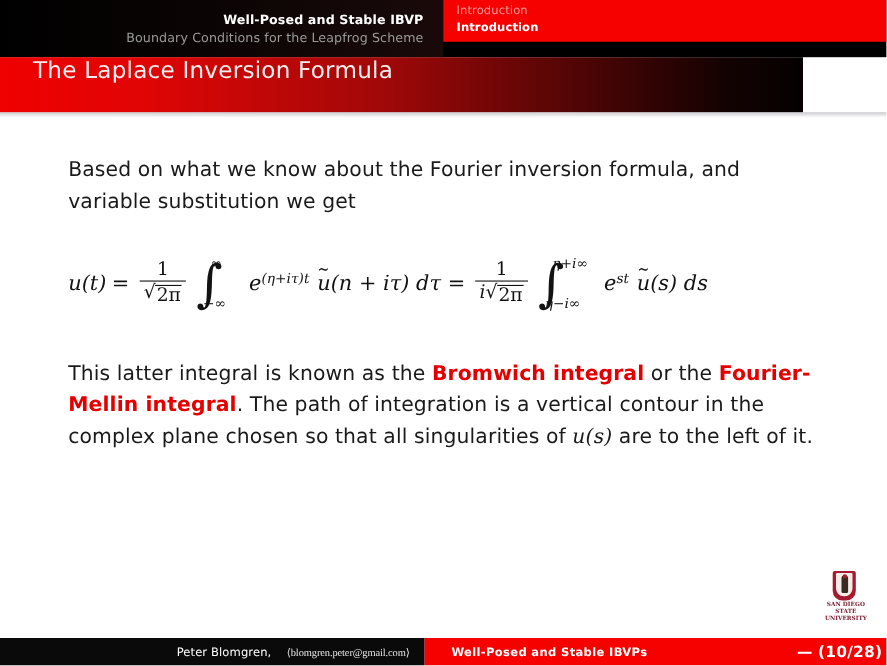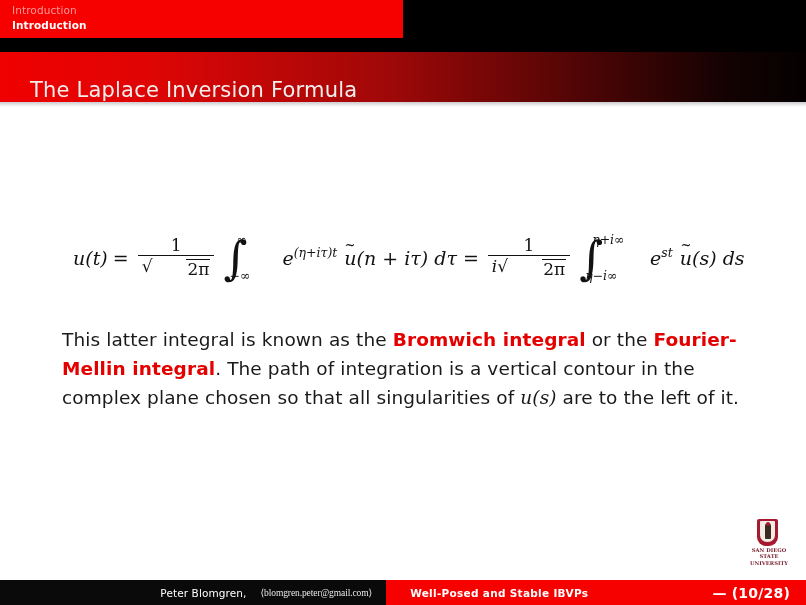--- a/index.html
+++ b/index.html
@@ -68,25 +68,25 @@
   }
   .nav-item.active {
     color: #ffffff;
     font-weight: bold;
   }
 
   
   .titlebar {
     position: absolute;
     top: 52px; left: 0;
-    width: 806px;
+    width: 730px;
     height: 50px;
     background: linear-gradient(to right, #f00000 0%, #e00505 18%, #a00808 48%, #500505 72%, #140202 90%, #050101 100%);
     display: flex;
-    align-items: flex-end;
+    align-items: flex-start;
   }
   .slide-title {
     color: #f2eeee;
     font-size: 21px;
     font-weight: normal;
     padding-left: 30px;
     letter-spacing: 0.2px;
     white-space: nowrap;
   }
   .titlebar-shadow {
@@ -130,21 +130,21 @@
     height: 80px;
     font-family: "DejaVu Serif", serif;
     color: #121212;
     font-size: 19px;
     display: flex;
     align-items: center;
     justify-content: flex-start;
     white-space: nowrap;
   }
   .mi { font-style: italic; }
-  .eqpart { display: inline-flex; align-items: center; margin-left: 11px; }
+  .eqpart { display: inline-flex; align-items: center; }
   .op { margin: 0 5px; }
 
   
   .frac {
     display: inline-flex;
     flex-direction: column;
     align-items: center;
     vertical-align: middle;
     margin: 0 4px;
     font-size: 17px;
@@ -160,21 +160,20 @@
   }
   .sqrt {
     display: inline-flex;
     align-items: stretch;
   }
   .sqrt .radical { font-size: 17px; }
   .sqrt .radicand {
     border-top: 1.1px solid #121212;
     padding: 0 1px;
     margin-top: 1.5px;
-    margin-left: 34px;
   }
 
   
   .intg {
     display: inline-flex;
     flex-direction: column;
     align-items: flex-start;
     margin: 0 2px 0 5px;
     position: relative;
     line-height: 1;
@@ -314,54 +313,59 @@
     margin-left: 14px;
     letter-spacing: -0.1px;
   }
   .footer-right {
     width: 437px;
     height: 25px;
     background: #f60000;
     display: flex;
     align-items: center;
     justify-content: space-between;
-    padding: 0 16px 0 24px;
+    padding: 0 4px 0 24px;
     box-sizing: border-box;
     white-space: nowrap;
   }
   .footer-subject {
     color: #ffffff;
     font-size: 10.5px;
     font-weight: bold;
     letter-spacing: 0.3px;
   }
   .footer-page {
     color: #ffffff;
     font-size: 14px;
     font-weight: bold;
     letter-spacing: 0.2px;
   }
 </style>
 </head>
 <body>
 
 <div class="header">
+  <div class="header-left">
+    <div class="hdr-title">Well-Posed and Stable IBVP</div>
+    <div class="hdr-subtitle">Boundary Conditions for the Leapfrog Scheme</div>
+  </div>
   <div class="header-right">
     <div class="nav-item">Introduction</div>
     <div class="nav-item active">Introduction</div>
   </div>
 </div>
 
 <div class="titlebar">
   <div class="slide-title">The Laplace Inversion Formula</div>
 </div>
 <div class="titlebar-shadow"></div>
 
 <div class="content">
 
+  <div class="para p1">Based on what we know about the Fourier inversion formula, and variable substitution we get</div>
 
   <div class="equation">
 
     <span class="eqpart mi">u(t)</span>
     <span class="eqpart op">=</span>
 
     <span class="frac">
       <span class="num">1</span>
       <span class="den">
         <span class="sqrt">

